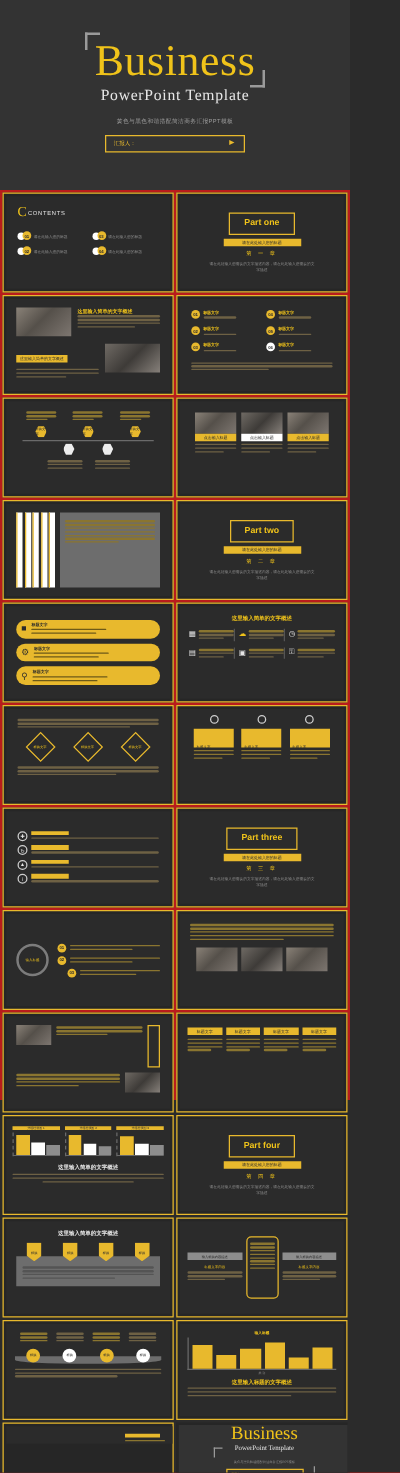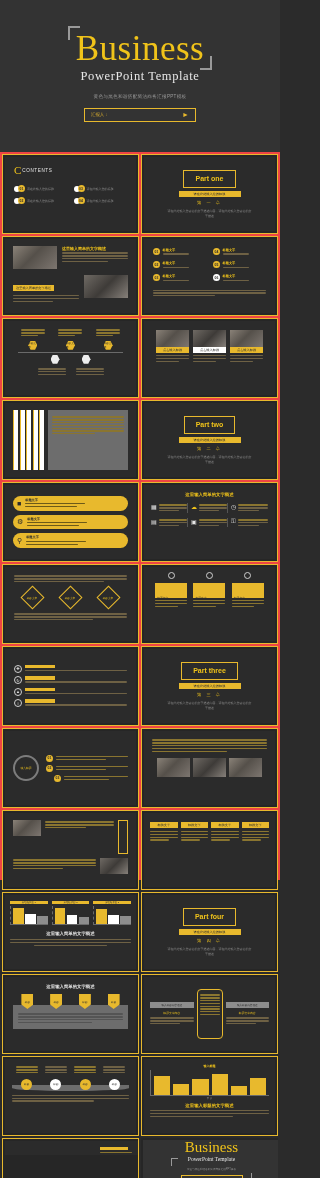--- a/index.html
+++ b/index.html
@@ -2,21 +2,21 @@
 <html><head>
 <meta charset="utf-8">
 <style>
   * { box-sizing: border-box; margin:0; padding:0; }
   html,body { background:#2b2b2b; }
   body {
     width:280px; height:1178px; overflow:hidden;
     font-family:"Liberation Sans", sans-serif;
     color:#d8d8d8;
   }
-  .page { width:280px; height:880px; background:#ef4444; position:relative; }
+  .page { width:280px; height:880px; background:#b91c1c; position:relative; }
 
   
   .cover { width:280px; height:152px; background:#333333; position:relative;
            display:flex; flex-direction:column; align-items:center; justify-content:center; }
   .cover .brk { position:absolute; border-color:#9a9a9a; }
   .cover .brk.tl { left:68px; top:26px; width:12px; height:14px; border-left:2px solid #9a9a9a; border-top:2px solid #9a9a9a; }
   .cover .brk.br { right:68px; top:56px; width:12px; height:14px; border-right:2px solid #9a9a9a; border-bottom:2px solid #9a9a9a; }
   .cv-title { font-family:"Liberation Serif", serif; font-size:35px; color:#f0c31a; line-height:1;
               letter-spacing:.5px; }
   .cv-sub { font-family:"Liberation Serif", serif; font-size:12.5px; color:#e7e7e7; margin-top:3px; letter-spacing:.6px; }

